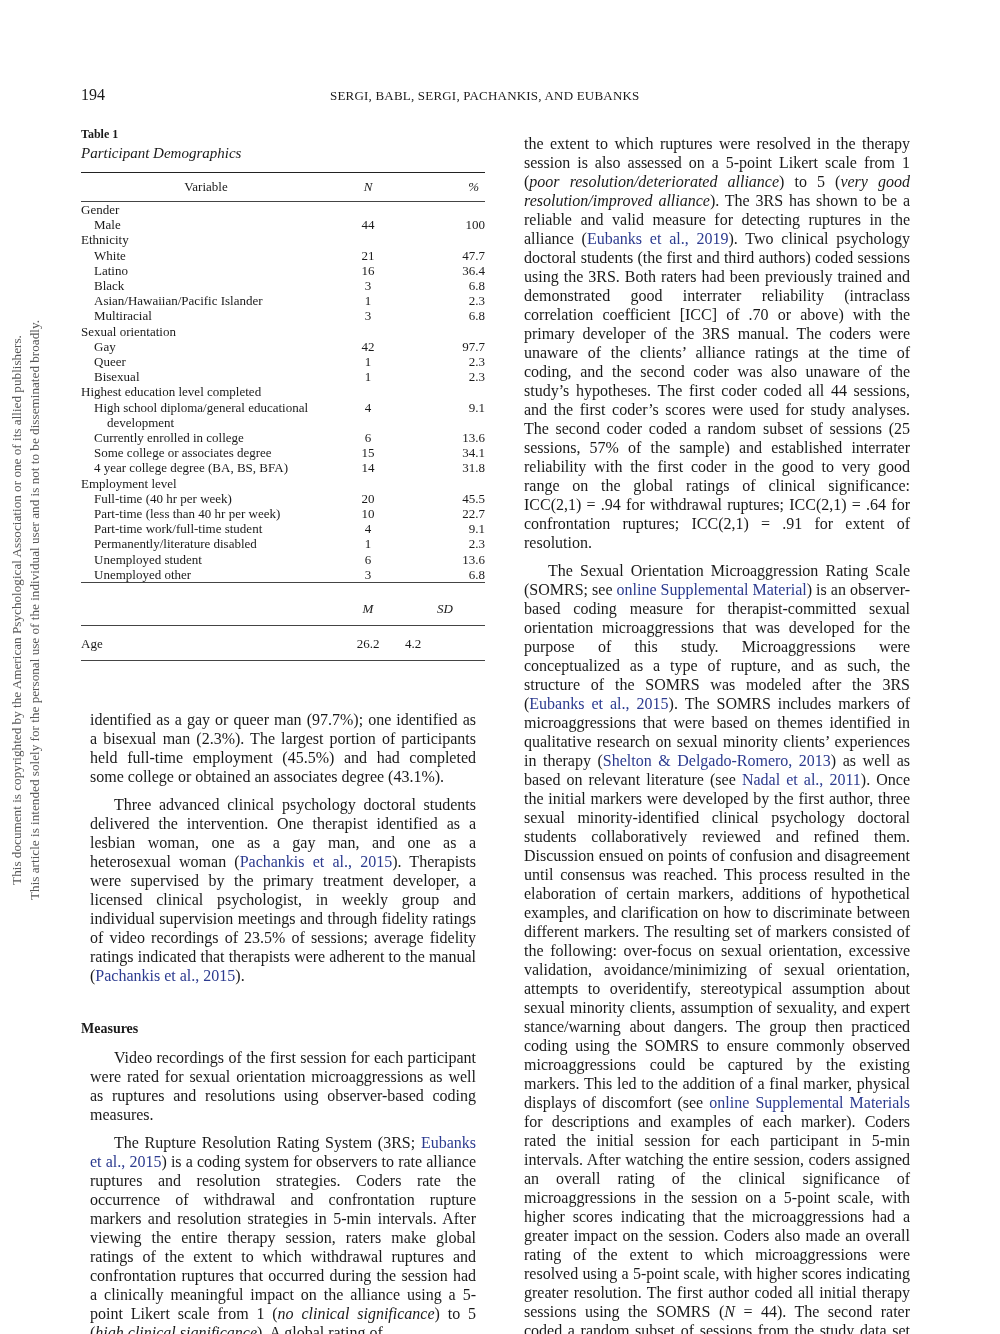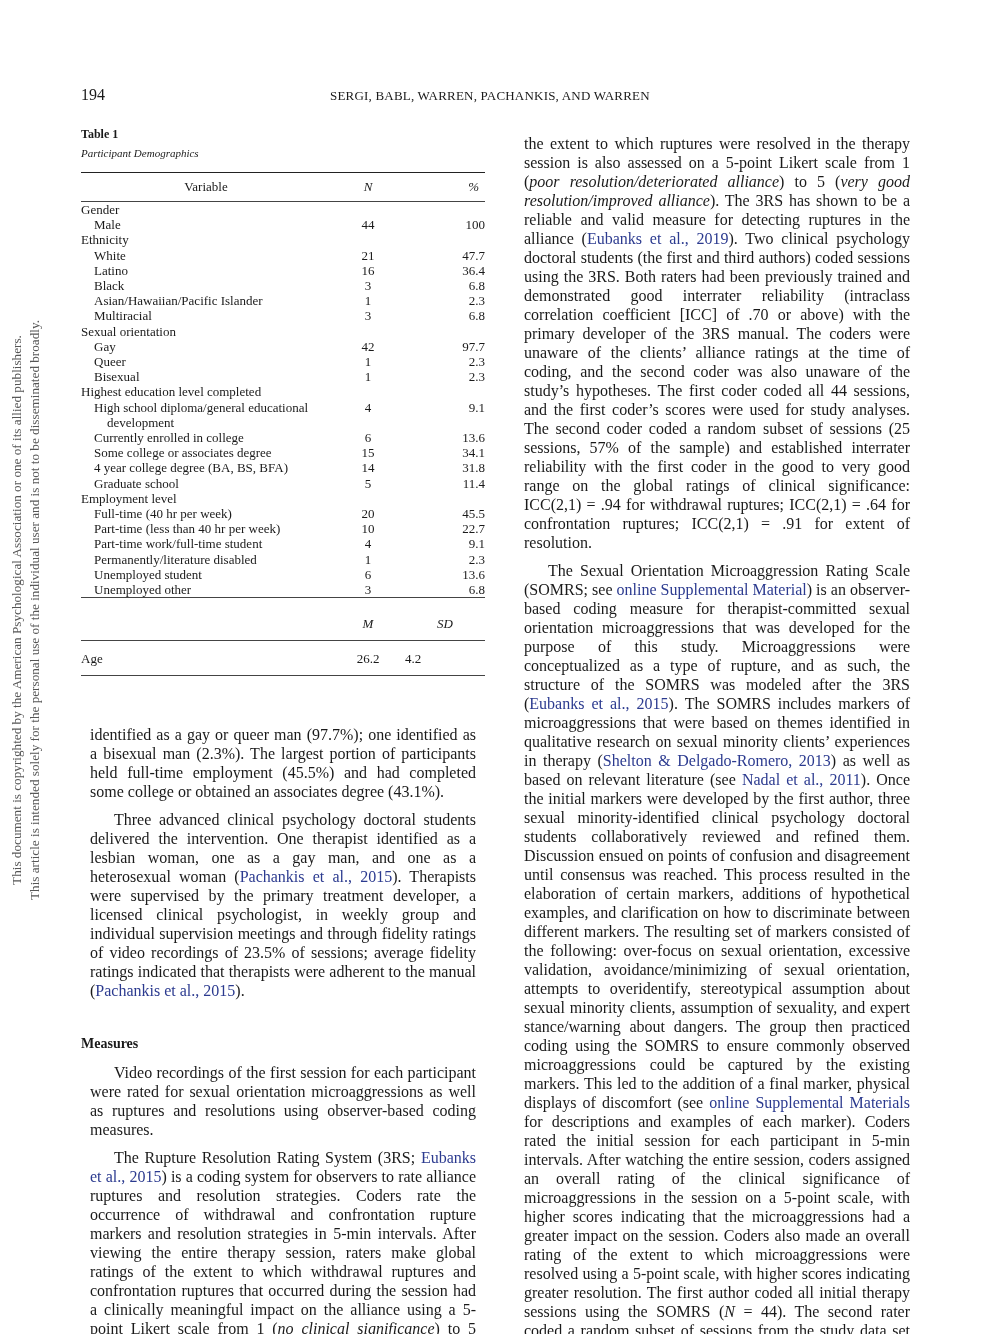--- a/index.html
+++ b/index.html
@@ -14,21 +14,21 @@
     transform: rotate(-90deg); transform-origin: 0 0;
     font-size: 13.2px; color: #555; line-height: 18px; text-align: center;
   }
   .side-note div { white-space: nowrap; }
 
   
   .col-left { position: absolute; left: 81px; top: 125px; width: 404px; }
   .col-right { position: absolute; left: 515px; top: 125px; width: 404px; }
 
   .table-label { font-weight: bold; font-size: 12px; line-height: 19px; }
-  .table-title { font-style: italic; font-size: 11px; line-height: 19px; margin-bottom: 9px; }
+  .table-title { font-style: italic; font-size: 15px; line-height: 19px; margin-bottom: 9px; }
   table.demo { width: 404px; border-collapse: collapse; font-size: 13px; }
   table.demo th { font-weight: normal; padding: 6px 0 6px 0; line-height: 16px; }
   table.demo thead tr { border-top: 1.6px solid #222; border-bottom: 1.2px solid #444; }
   table.demo td { padding: 0; line-height: 15.2px; vertical-align: top; }
   .th-var { text-align: center; width: 250px; }
   .th-n { text-align: center; font-style: italic; width: 74px; }
   .th-pct { text-align: right; font-style: italic; padding-right: 6px !important; }
   .cat td.v { padding-left: 0; }
   .item td.v { padding-left: 13px; }
   .item td.v .wrap2 { display: block; padding-left: 13px; }
@@ -48,21 +48,21 @@
   .para { font-size: 16px; line-height: 19px; text-align: justify; margin: 9px; }
   .indent { text-indent: 24px; }
   .link { color: #2b3a8f; }
   .section-heading { font-weight: bold; font-size: 14px; margin: 36px 0 11px 0; }
   i { font-style: italic; }
 </style>
 </head>
 <body>
 
 <div class="page-number">194</div>
-<div class="running-head">SERGI, BABL, WARREN, PACHANKIS, AND WARREN</div>
+<div class="running-head">SERGI, BABL, SERGI, PACHANKIS, AND EUBANKS</div>
 
 <div class="side-note">
   <div>This document is copyrighted by the American Psychological Association or one of its allied publishers.</div>
   <div>This article is intended solely for the personal use of the individual user and is not to be disseminated broadly.</div>
 </div>
 
 <div class="col-left">
   <div class="table-label">Table 1</div>
   <div class="table-title">Participant Demographics</div>
 
@@ -152,25 +152,20 @@
         </tr>
         <tr class="item">
           <td class="v"><span>Some college or associates degree</span></td>
           <td class="n">15</td>
           <td class="p">34.1</td>
         </tr>
         <tr class="item">
           <td class="v"><span>4 year college degree (BA, BS, BFA)</span></td>
           <td class="n">14</td>
           <td class="p">31.8</td>
-        </tr>
-        <tr class="item">
-          <td class="v"><span>Graduate school</span></td>
-          <td class="n">5</td>
-          <td class="p">11.4</td>
         </tr>
         <tr class="cat">
           <td class="v"><span>Employment level</span></td>
           <td class="n"></td>
           <td class="p"></td>
         </tr>
         <tr class="item">
           <td class="v"><span>Full-time (40 hr per week)</span></td>
           <td class="n">20</td>
           <td class="p">45.5</td>

